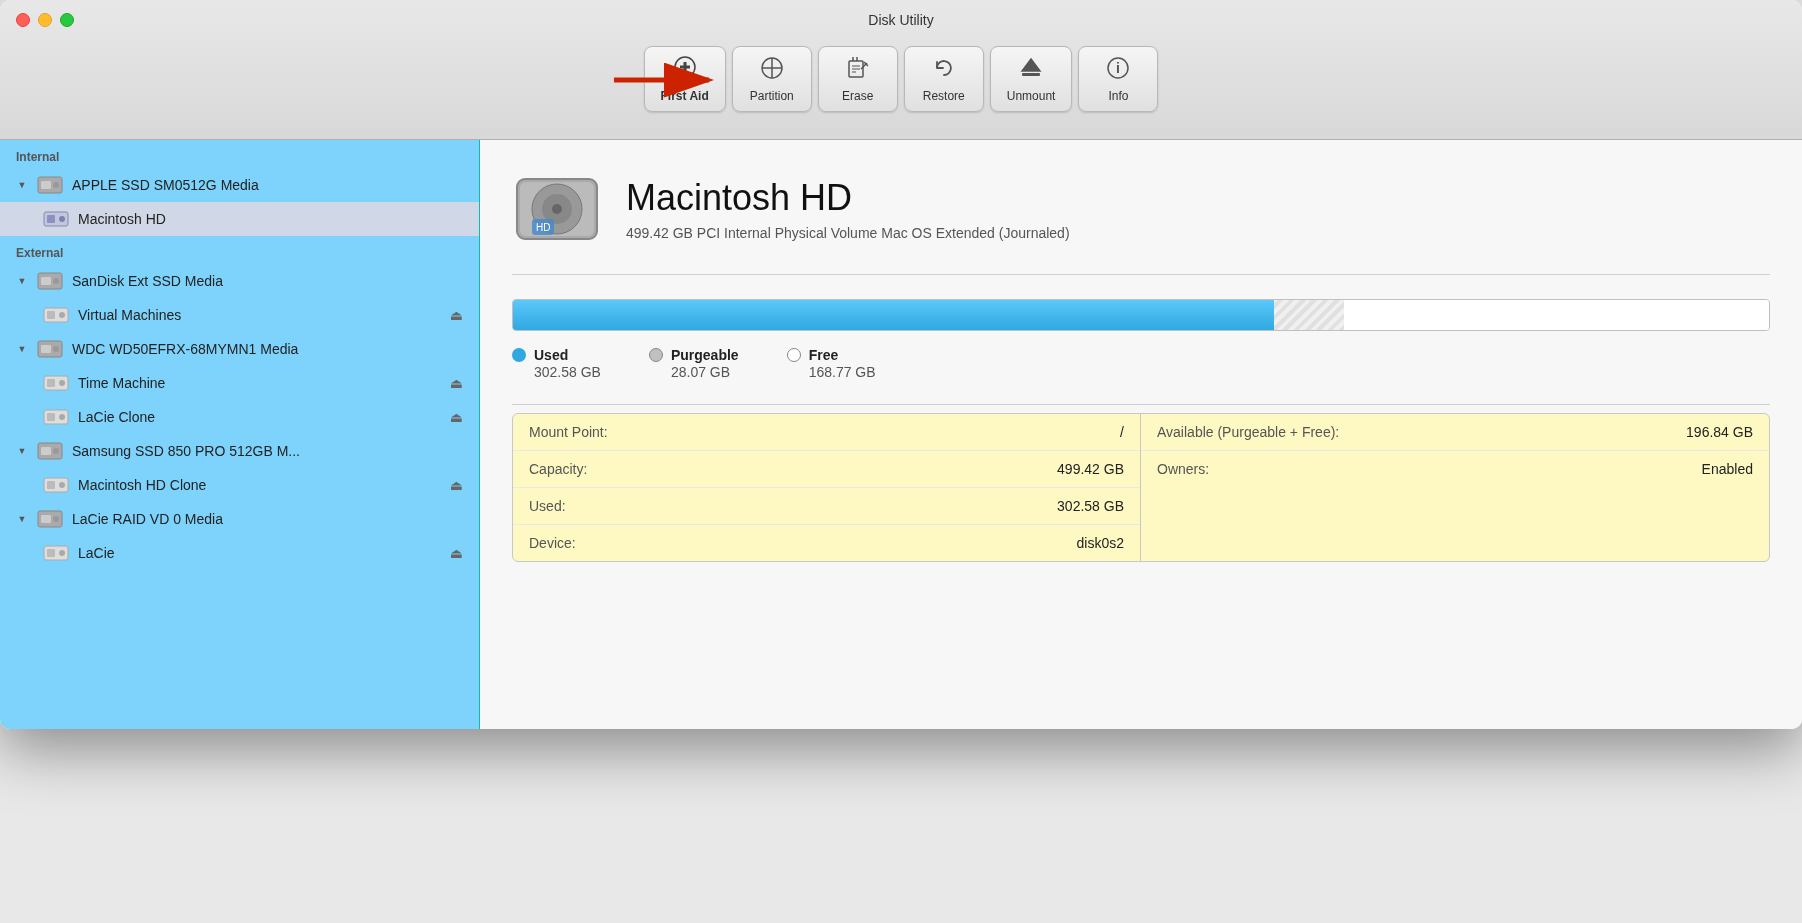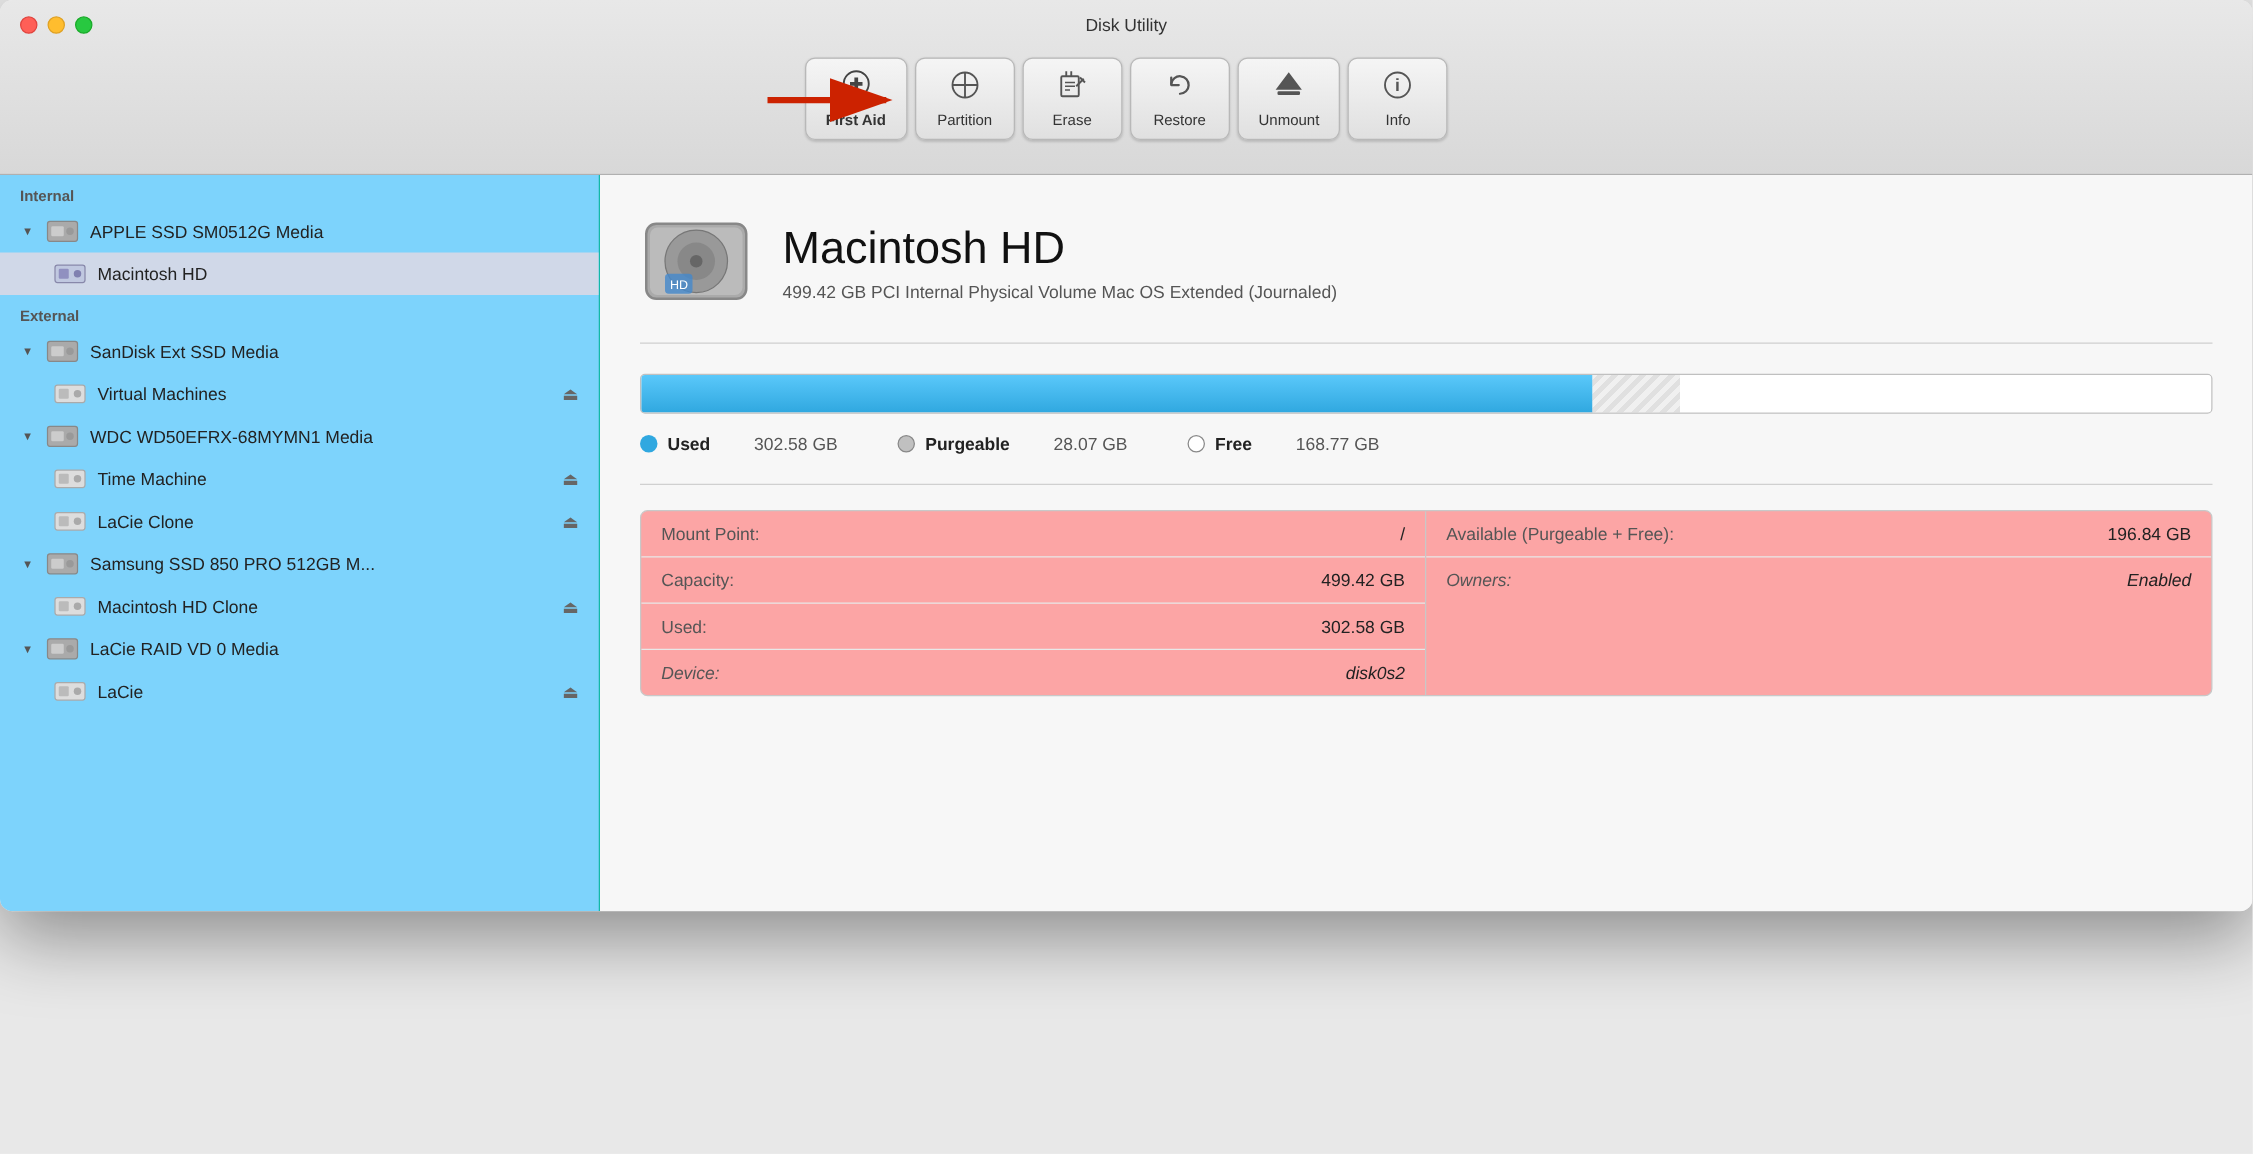--- a/index.html
+++ b/index.html
@@ -259,22 +259,22 @@
       flex: 1;
     }
 
     .storage-legend {
       display: flex;
       gap: 48px;
     }
 
     .legend-item {
       display: flex;
-      flex-direction: row;
-      gap: 13px;
+      flex-direction: column;
+      gap: 1px;
     }
 
     .legend-label {
       display: flex;
       align-items: center;
       gap: 8px;
       font-size: 14px;
       font-weight: 600;
       color: #222;
     }
@@ -290,23 +290,23 @@
     .dot-free { background: white; border: 1px solid #888; }
 
     .legend-value {
       font-size: 14px;
       color: #555;
       padding-left: 22px;
     }
 
     
     .details-table {
-      margin-top: 20px;
+      margin-top: 8px;
       border: 1px solid #c8c8c8;
-      background: #fca5a5;
+      background: #fef9c3;
       border-radius: 6px;
       overflow: hidden;
       display: grid;
       grid-template-columns: 1fr 1fr;
     }
 
     .details-col {
       display: flex;
       flex-direction: column;
     }
@@ -318,21 +318,20 @@
     .detail-row {
       display: flex;
       justify-content: space-between;
       padding: 10px 16px;
       border-bottom: 1px solid #e8e8e8;
       font-size: 14px;
     }
 
     .detail-row:last-child {
       border-bottom: none;
-      font-style: italic;
     }
 
     .detail-key {
       color: #555;
     }
 
     .detail-value {
       color: #222;
       font-weight: 400;
       text-align: right;

